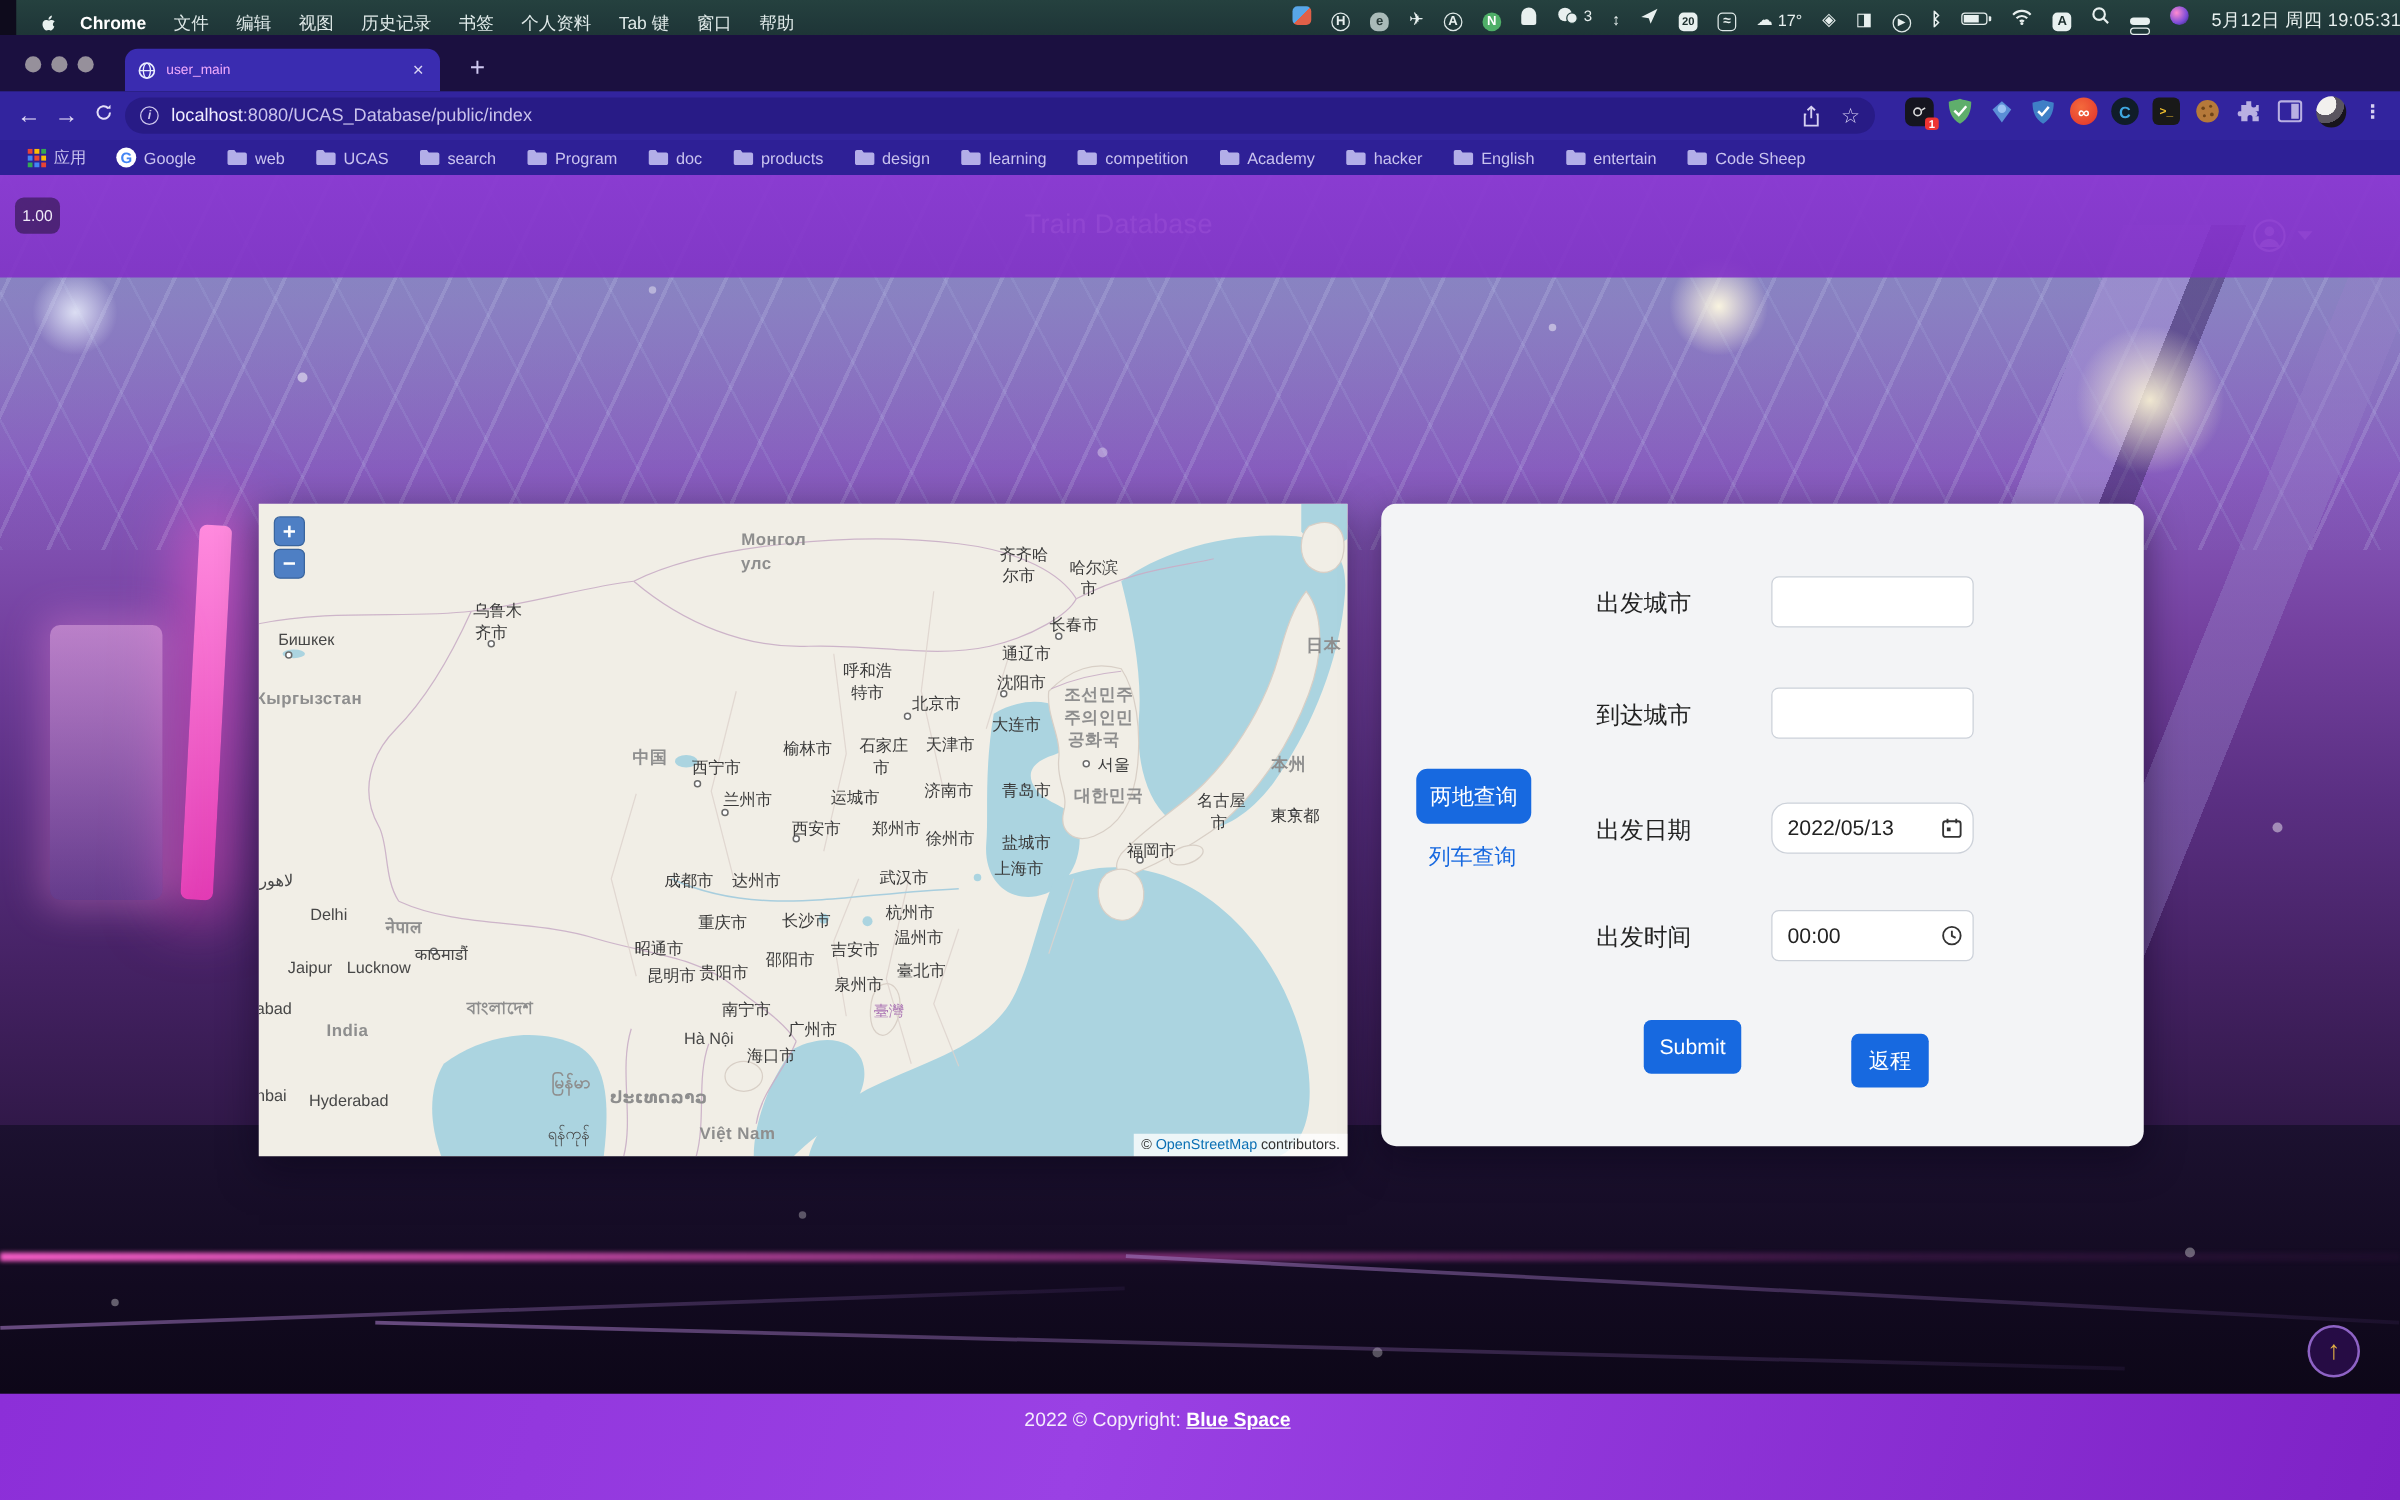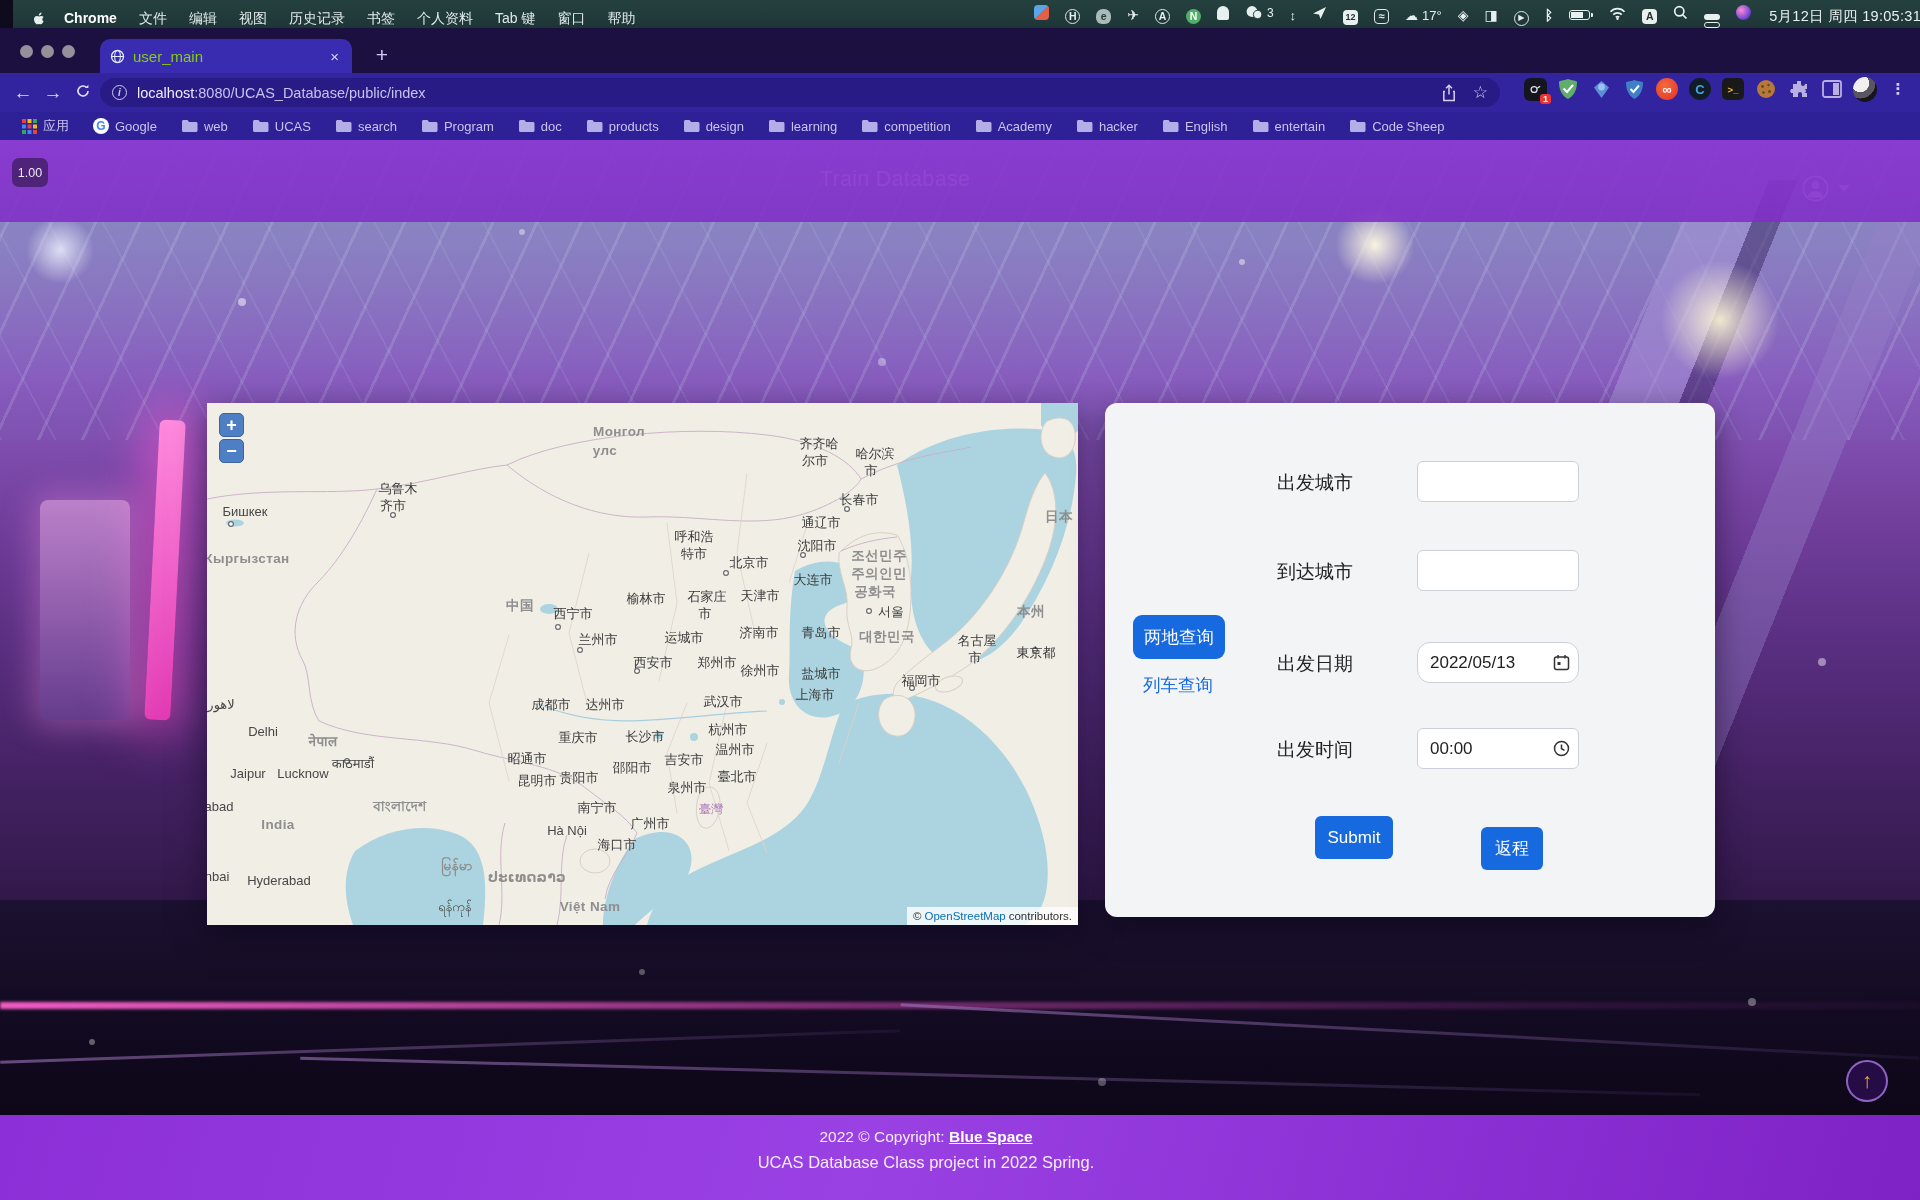--- a/index.html
+++ b/index.html
@@ -18,21 +18,21 @@
   .ic{width:15px;height:15px;display:inline-flex;align-items:center;justify-content:center;border-radius:4px;font-size:10.5px;font-weight:700;line-height:1}
   .cir{border-radius:50%}
   .bd{border:1.4px solid #dfe9e8}
   .clock{font-size:14.5px;margin-left:10px;letter-spacing:.3px}
 
   
   .tabbar{position:absolute;left:0;top:28px;width:1920px;height:45px;background:#1b1040;z-index:55}
   .lights{position:absolute;left:20px;top:17px;display:flex;gap:8px}
   .lights span{width:13px;height:13px;border-radius:50%;background:#96909b}
   .tab{position:absolute;left:100px;top:11px;width:252px;height:34px;background:#3a2cb0;border-radius:10px 10px 0 0;display:flex;align-items:center;padding:0 10px;color:#fff}
-  .tab .title{font-size:15px;margin-left:8px;color:#84cc16;flex:1}
+  .tab .title{font-size:11px;margin-left:8px;color:#f0abfc;flex:1}
   .tab .close{color:#d9d4f4;font-size:15px;cursor:pointer;padding:0 3px}
   .newtab{position:absolute;left:368px;top:14px;color:#cfc8f0;font-size:21px;line-height:26px;width:28px;text-align:center;cursor:pointer}
 
   .toolbar{position:absolute;left:0;top:73px;width:1920px;height:39px;background:#32249e;z-index:55;display:flex;align-items:center}
   .navbtn{color:#e4def8;font-size:19px;width:30px;text-align:center;cursor:pointer}
   .omnibox{position:absolute;left:100px;top:5px;width:1400px;height:29px;background:#281b86;border-radius:15px;display:flex;align-items:center;padding:0 12px;color:#e6e1fa}
   .omnibox .info{width:15px;height:15px;border:1.3px solid #cfc8ee;border-radius:50%;font-size:10px;display:flex;align-items:center;justify-content:center;color:#cfc8ee;font-style:italic;font-weight:700}
   .url{font-size:14.5px;margin-left:10px;color:#efecff}
   .url .rest{color:#c9c2ec}
   .omni-right{margin-left:auto;display:flex;align-items:center;gap:16px}
@@ -126,21 +126,21 @@
               <circle cx="12.6" cy="9.5" r="4.2" fill="#e8f0ef" stroke="#24403f" stroke-width="1"></circle>
             </svg>
             <span style="margin-left: 4px; font-size: 12px;">3</span>
           </span><span class="si">
             <span style="font-size:13px">↕</span>
           </span><span class="si">
             <svg width="15" height="14" viewBox="0 0 15 14">
               <path d="M1 7.5 14 1 8.5 13 7 8.5Z" fill="#e8f0ef"></path>
             </svg>
           </span><span class="si">
-            <span class="ic" style="background:#e8f0ef;color:#1c2e2d;font-size:9px">12</span>
+            <span class="ic" style="background:#e8f0ef;color:#1c2e2d;font-size:9px">20</span>
           </span><span class="si">
             <span class="ic bd" style="font-size:11px">≈</span>
           </span><span class="si">
             <span style="font-size:13px">☁</span>
             <span style="margin-left:4px;font-size:13px">17°</span>
           </span><span class="si">
             <span style="font-size:14px">◈</span>
           </span><span class="si">
             <span style="font-size:14px">◨</span>
           </span><span class="si">
@@ -632,16 +632,15 @@
       <button class="sbtn" style="left:210px;top:413px;width:78px;height:43px">Submit</button>
       <button class="sbtn" style="left:376px;top:424px;width:62px;height:43px">返程</button>
     </div>
 
     <div class="scrolltop">
         <span>↑</span>
       </div>
 
     <div class="footer">
       <div class="l1"><span>2022 © Copyright: </span><a>Blue Space</a></div>
-      <div class="l2">UCAS Database Class project in 2022 Spring.</div>
     </div>
   </div>
 </div>
 
 </body></html>

